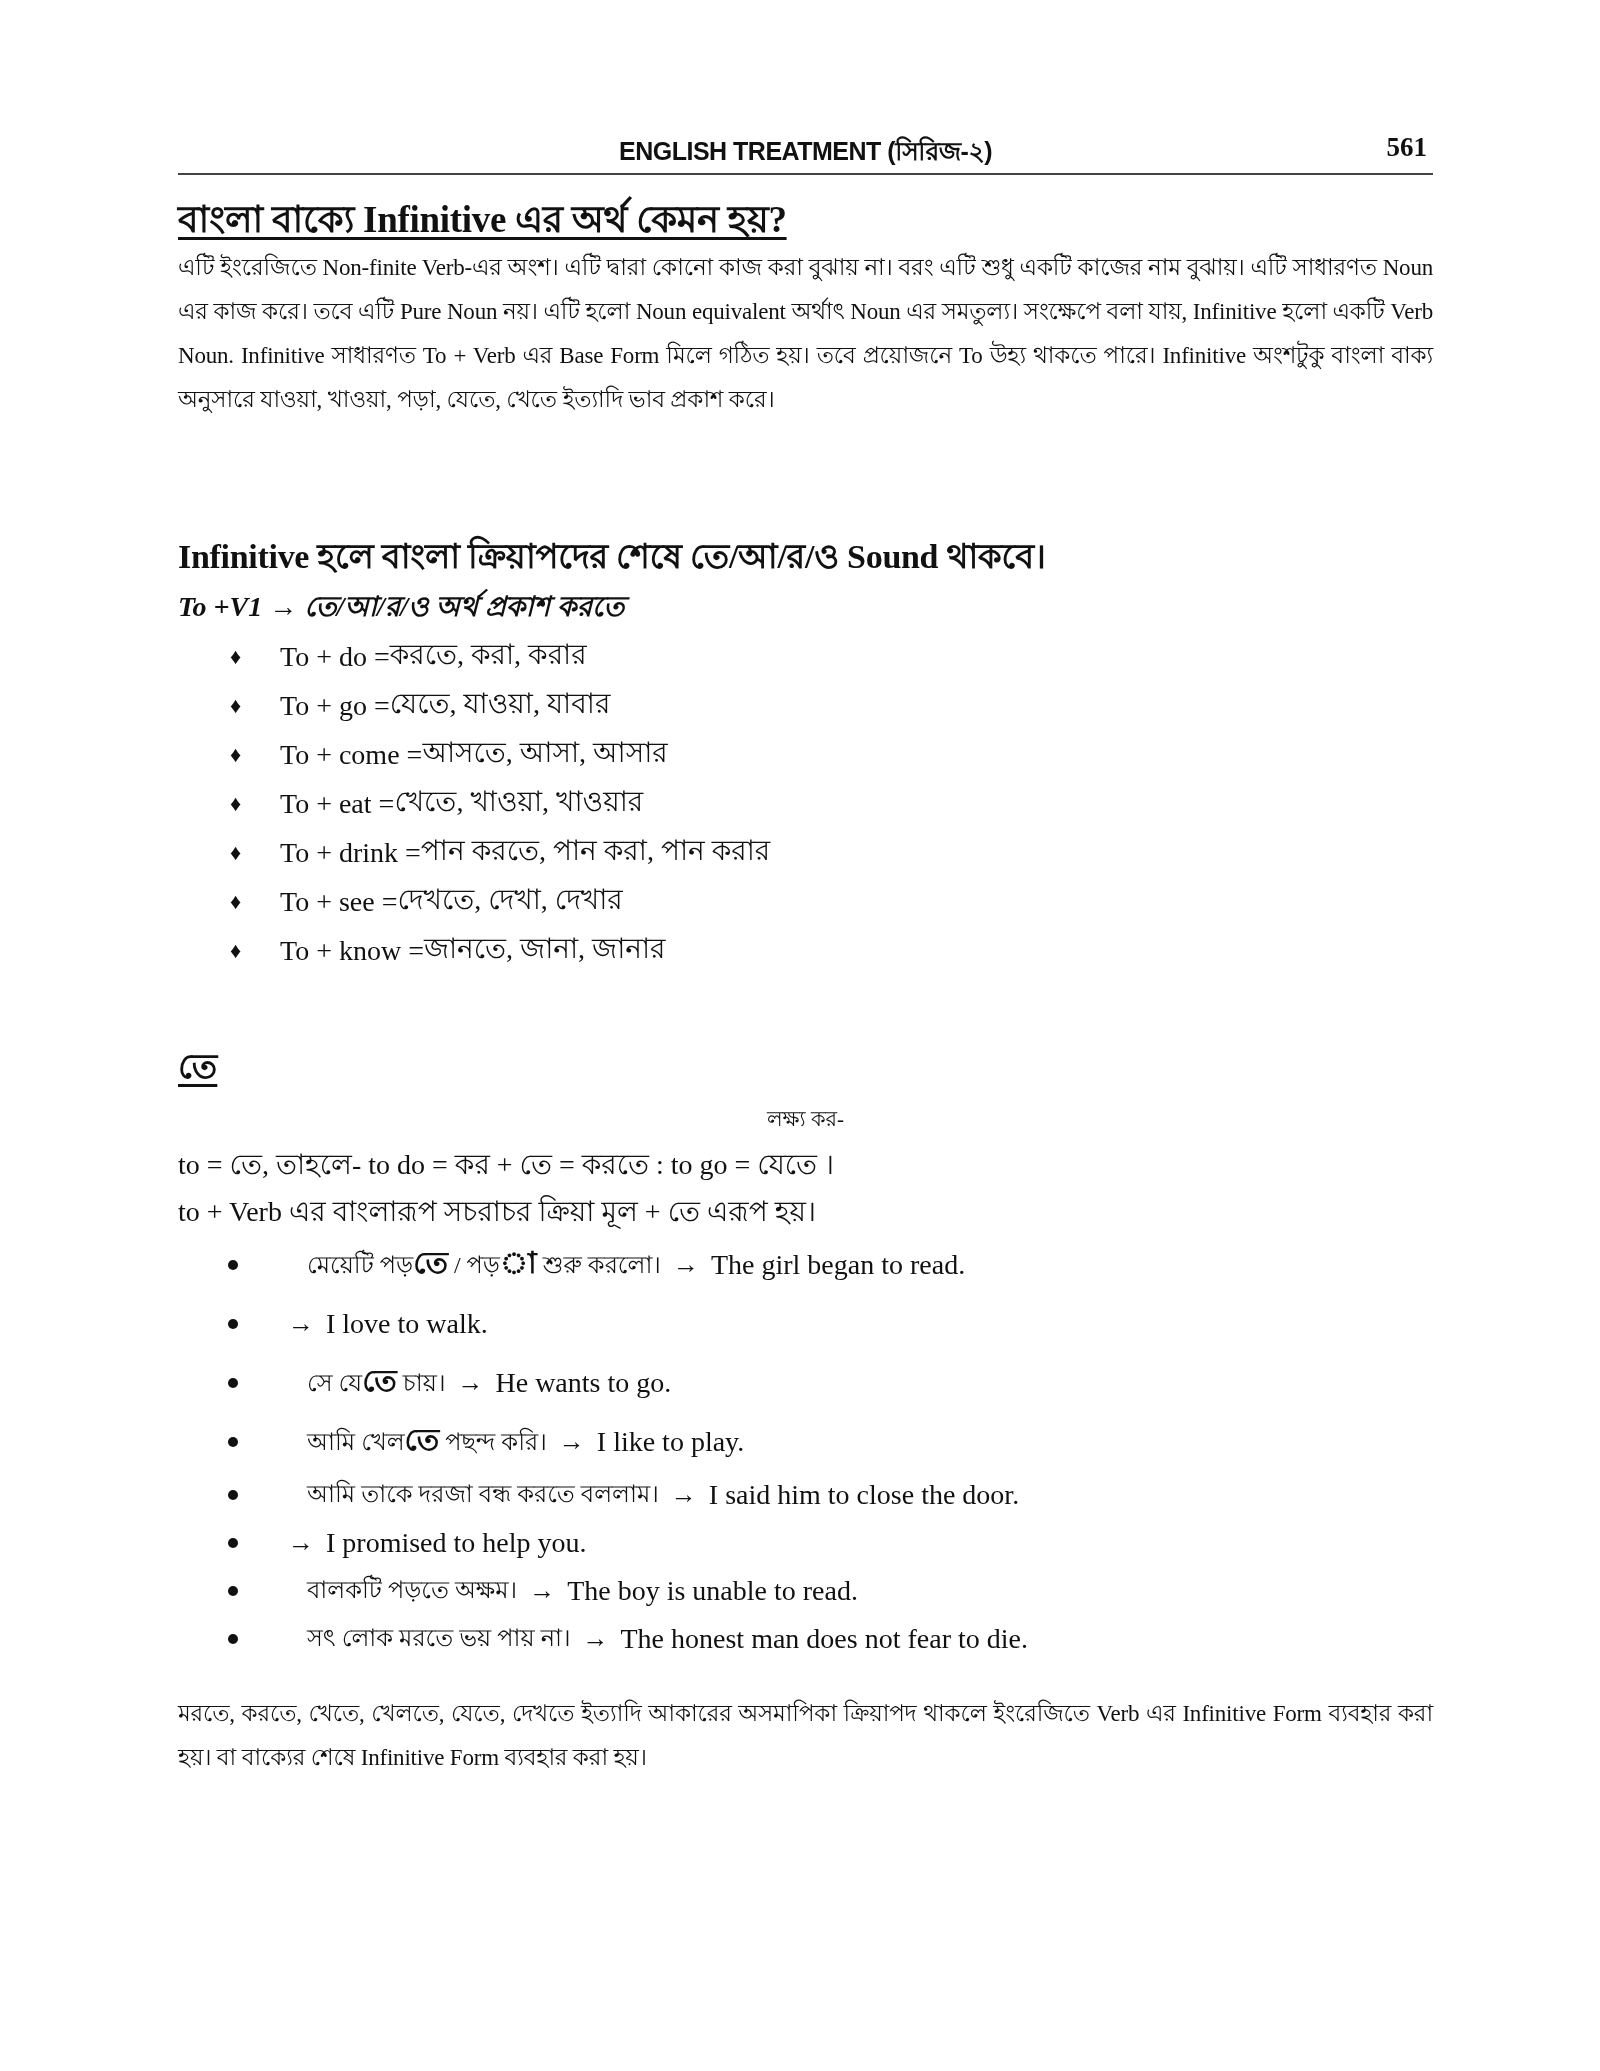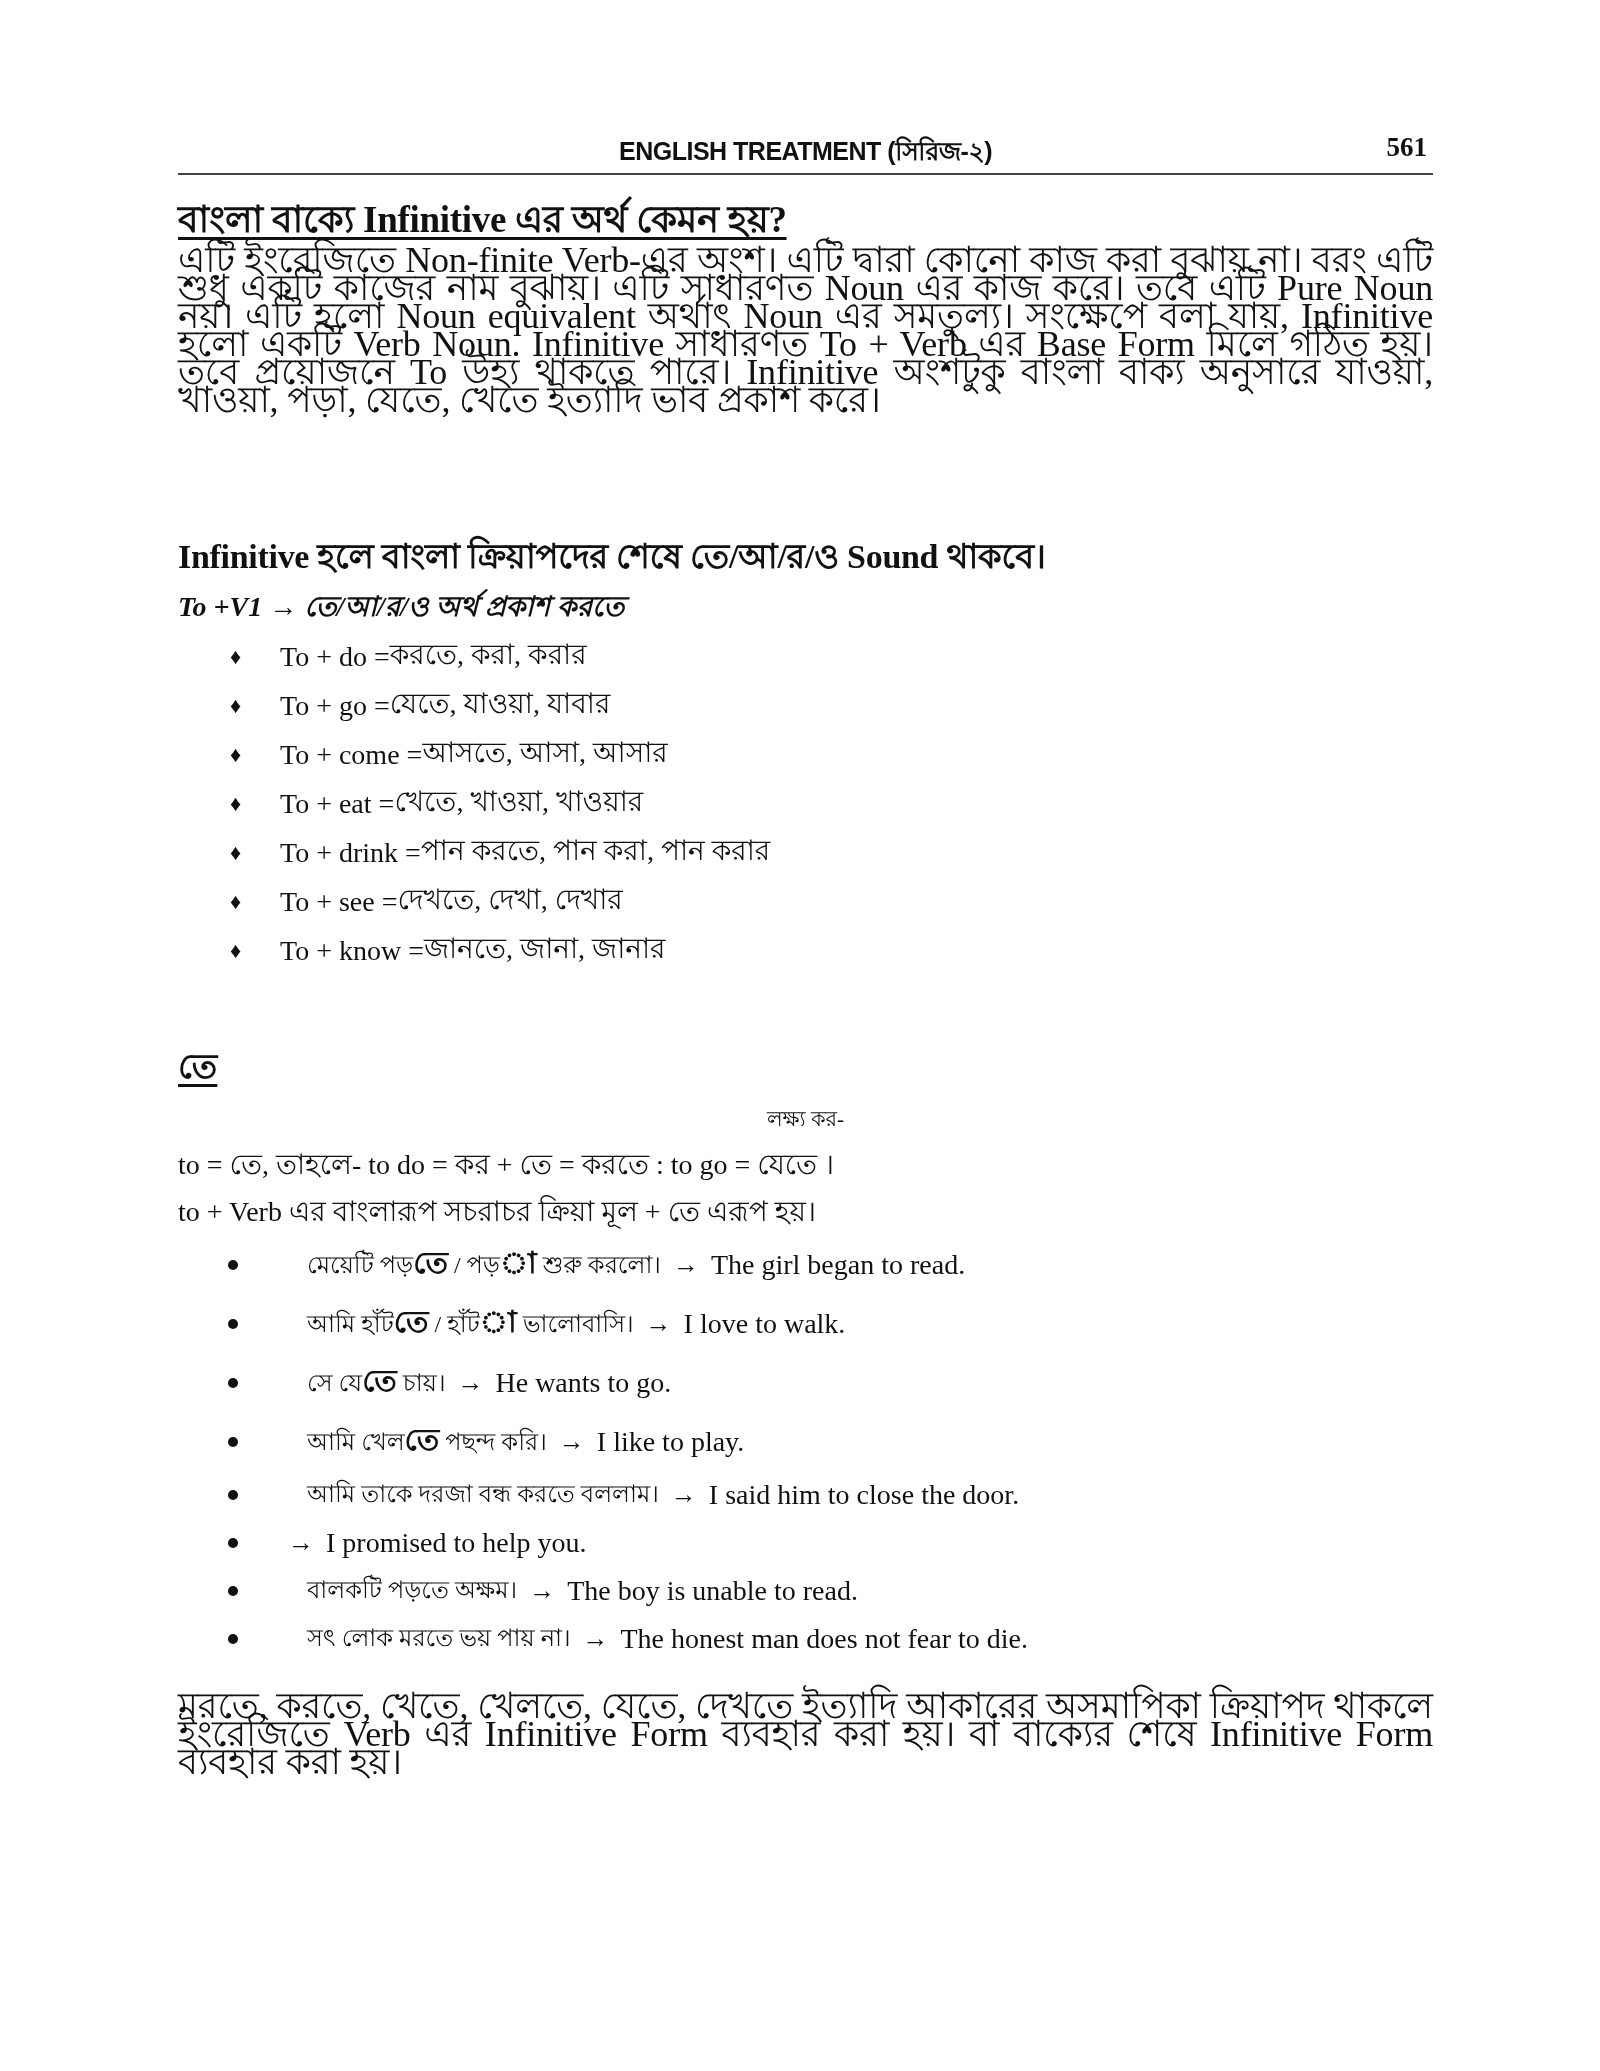--- a/index.html
+++ b/index.html
@@ -26,21 +26,21 @@
     .header-rule {
       position: absolute; left: 0; top: 173px; width: 1255px; height: 2px; background: #444444;
     }
 
     .block { position: absolute; left: 0; width: 1255px; }
     .main-heading {
       top: 190px; font-size: 37px; font-weight: bold; text-decoration: underline;
       text-decoration-thickness: 3px; text-underline-offset: 5px; letter-spacing: -0.3px;
     }
     .para {
-      font-size: 36px; line-height: 28px; text-align: justify; letter-spacing: -0.2px;
+      font-size: 23px; line-height: 44px; text-align: justify; letter-spacing: -0.2px;
     }
     .para1 { top: 246px; }
 
     .section-heading { top: 530px; font-size: 34px; font-weight: bold; letter-spacing: -0.3px; }
     .sub-heading { top: 585px; font-size: 28px; font-weight: bold; font-style: italic; }
 
     .diamond-list { top: 632px; list-style: none; margin: 0; padding: 0; }
     .diamond-list li {
       height: 49px; display: flex; align-items: center; font-size: 28px;
     }
@@ -135,21 +135,20 @@
 
   <ul class="block bullet-list">
     <li class="tall">
         <span class="dot"></span>
         <span class="bn"><span>মেয়েটি পড়</span><b>তে</b><span> / পড়</span><b>া</b><span> শুরু করলো।</span></span>
         <span class="arrow">→</span>
         <span>The girl began to read.</span>
       </li>
     <li class="tall">
         <span class="dot"></span>
-        <span class="bn"><span>আমি হাঁট</span><b>তে</b><span> / হাঁট</span><b>া</b><span> ভালোবাসি।</span></span>
         <span class="arrow">→</span>
         <span>I love to walk.</span>
       </li>
     <li class="tall">
         <span class="dot"></span>
         <span class="bn"><span>সে যে</span><b>তে</b><span> চায়।</span></span>
         <span class="arrow">→</span>
         <span>He wants to go.</span>
       </li>
     <li class="tall">

